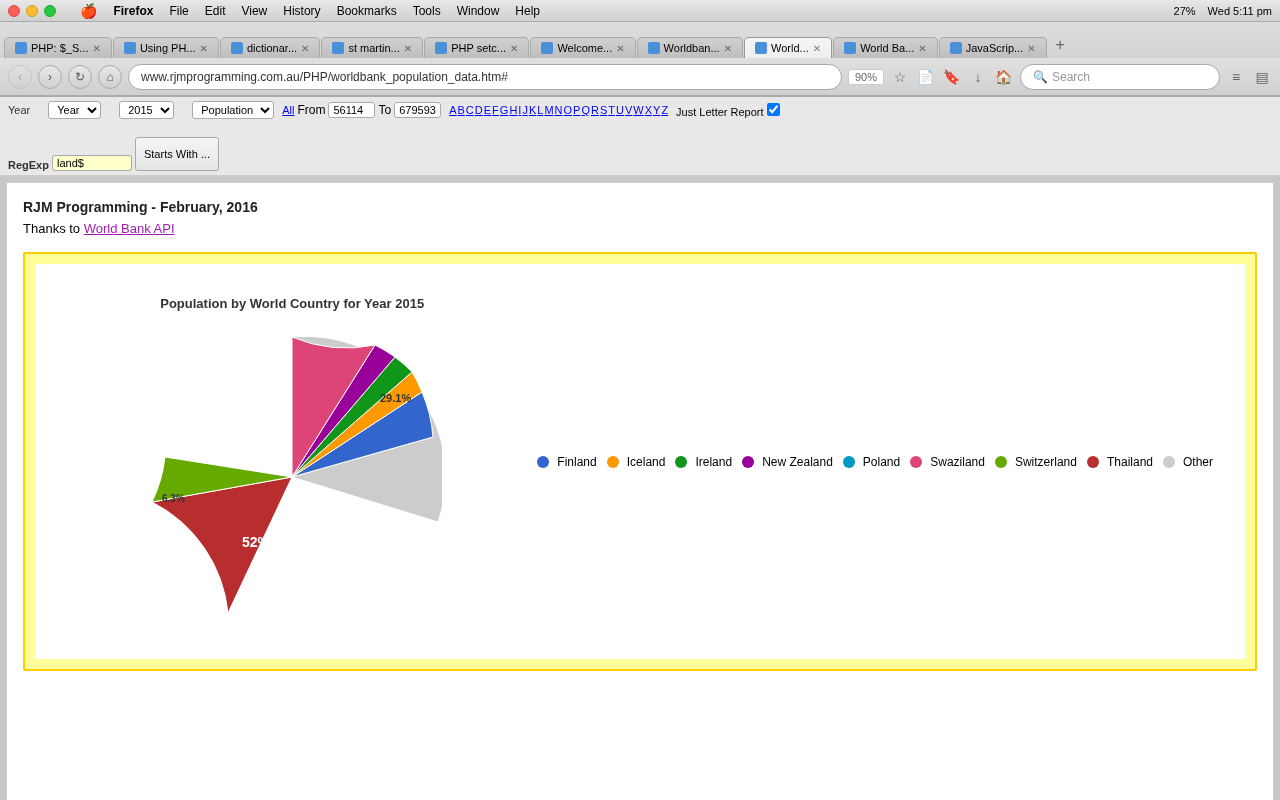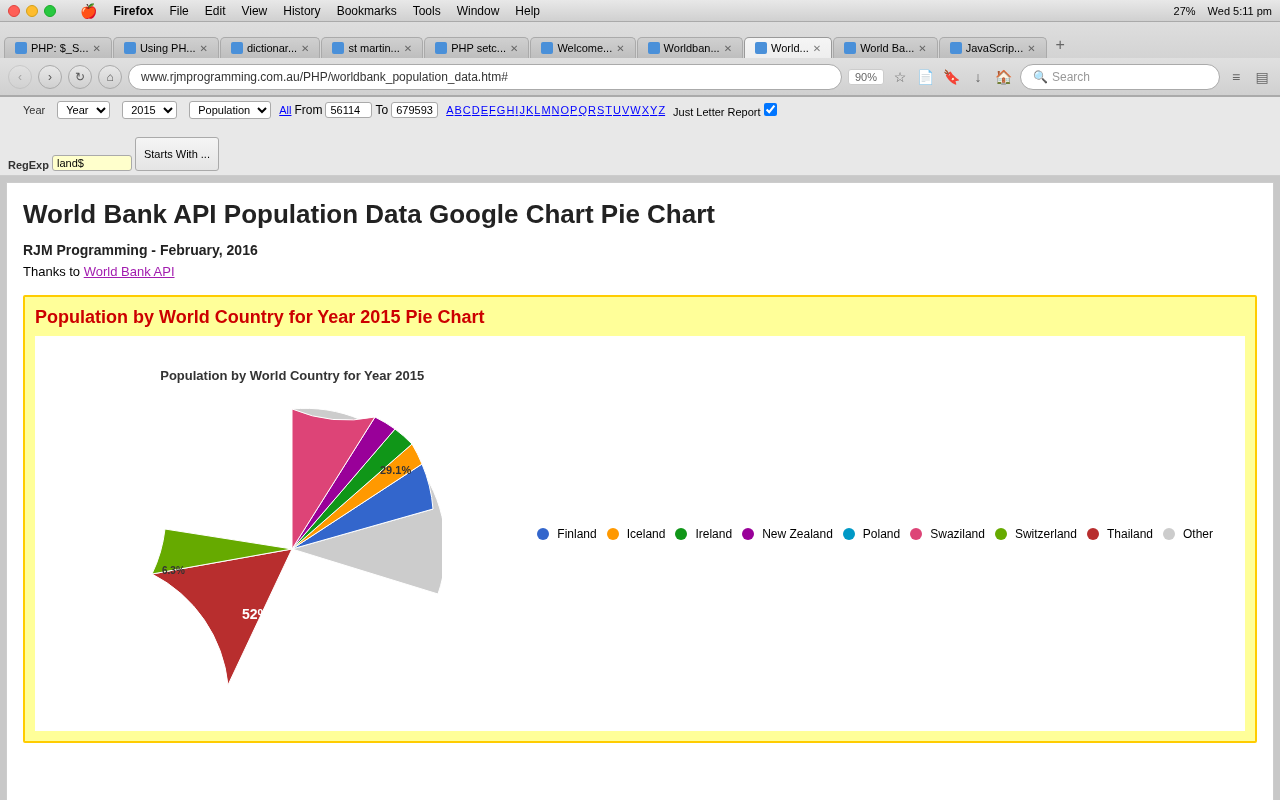--- a/index.html
+++ b/index.html
@@ -122,22 +122,21 @@
       padding: 4px 8px;
       display: flex;
       align-items: center;
       gap: 8px;
       flex-wrap: wrap;
       font-size: 12px;
     }
     .filter-select {
       display: flex;
       align-items: center;
-      gap: 12px;
-      margin-left: 15px;
+      gap: 18px;
     }
     .filter-select select {
       font-size: 11px;
       border: 1px solid #aaa;
       border-radius: 3px;
       padding: 1px 4px;
       background: white;
     }
     .filter-label { font-size: 11px; color: #333; }
     .range-group { display: flex; align-items: center; gap: 3px; }
@@ -408,28 +407,26 @@
   </span>
   <div style="flex-basis:100%; height:0;"></div>
   <div class="regex-group">
     <span class="regex-label">RegExp</span>
     <input class="regex-input" type="text" value="land$" style="">
     <button class="starts-with-btn">Starts With ...</button>
   </div>
 </div>
 
 <div class="main-content">
-  <h1 class="page-title">World Bank API Population Data Google Chart Pie Chart</h1>
   <p class="subtitle">RJM Programming - February, 2016</p>
   <p class="thanks">
     <span>Thanks to </span><a href="#">World Bank API</a>
   </p>
 
   <div class="chart-container">
-    <div class="chart-title-bar">Population by World Country for Year 2015 Pie Chart</div>
     <div class="chart-inner">
       <div class="chart-pie-area">
         <div class="chart-pie-title">Population by World Country for Year 2015</div>
 
         <svg class="pie-svg" viewBox="0 0 300 300">
 
           <path d="M150,150 L150,10 A140,140 0 0,1 296,195 Z" fill="#cccccc" stroke="white" stroke-width="1"></path>
 
           <path d="M150,150 L291,110 A140,140 0 0,1 150,10 Z" fill="#0099c6" stroke="white" stroke-width="1"></path>
 

